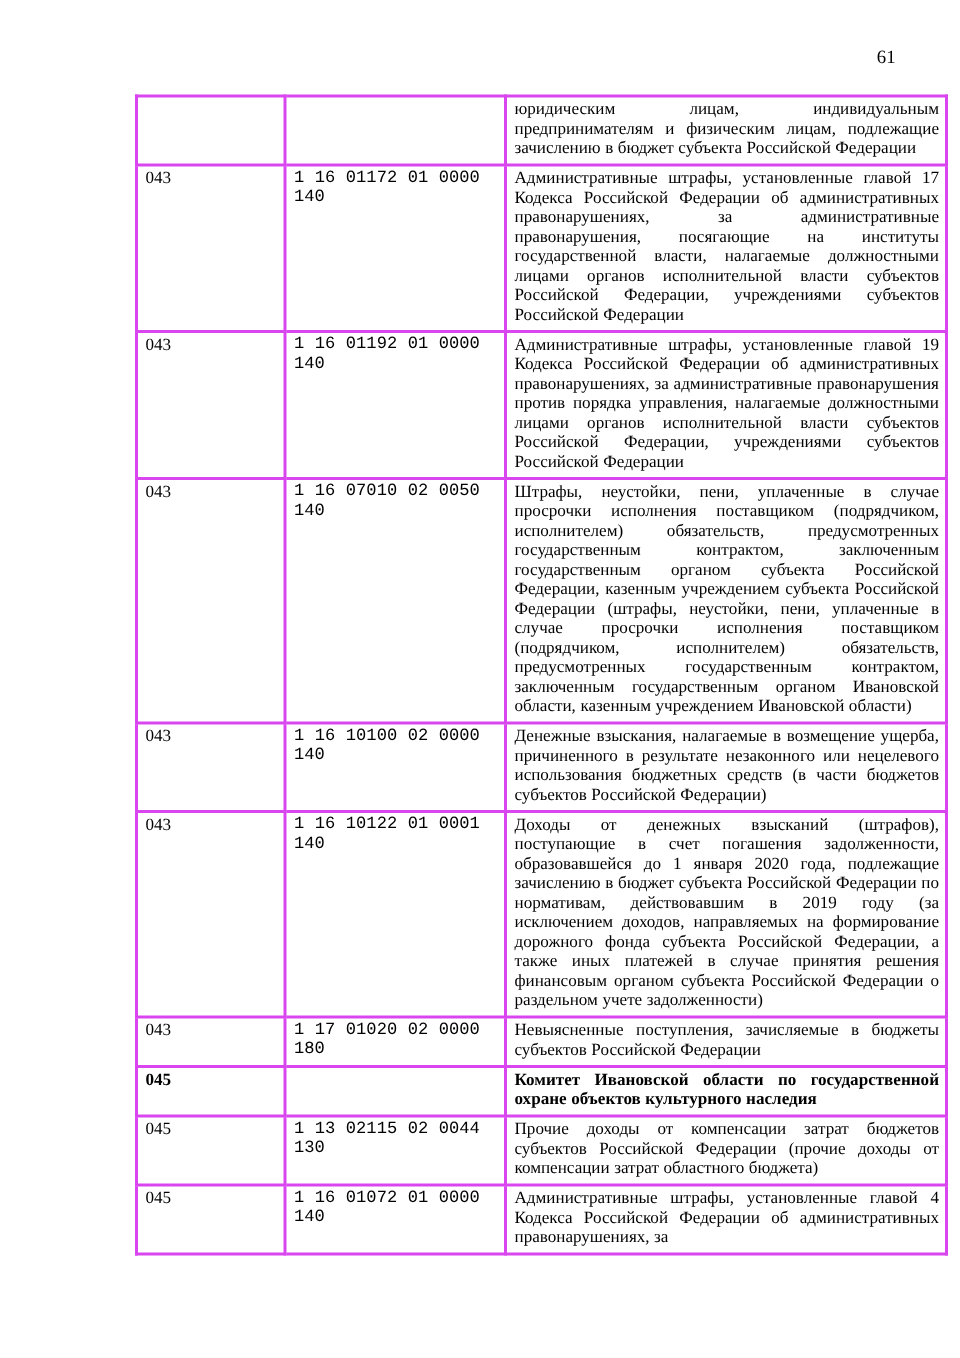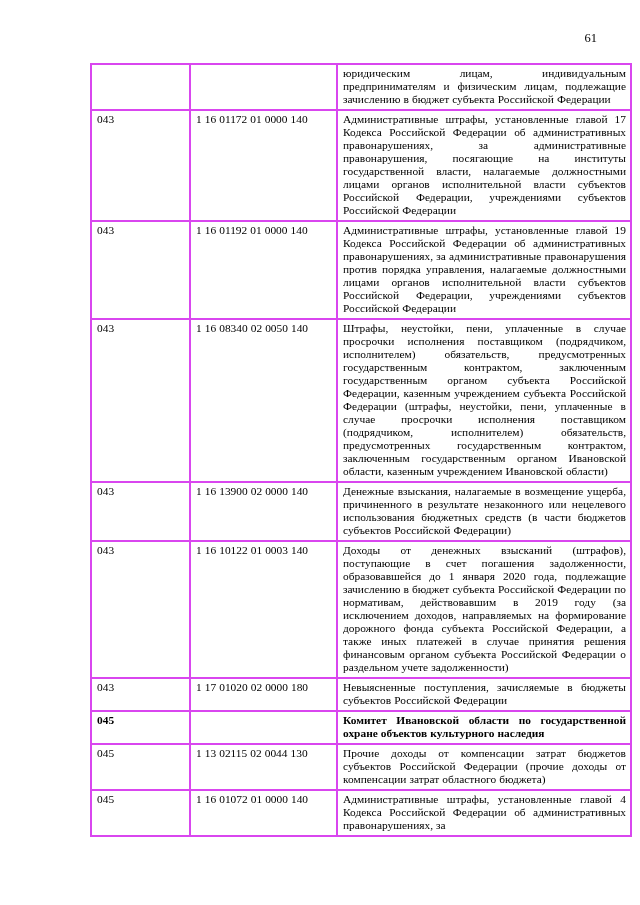--- a/index.html
+++ b/index.html
@@ -35,21 +35,21 @@
   }
   table.budget-table td {
     border: 2px solid #d946ef;
     vertical-align: top;
     padding: 2px 4px 3px 5px;
     font-size: 11.4px;
     line-height: 13px;
     word-spacing: 0.2px;
   }
   td.col-admin { width: 88px; }
-  td.col-kbk   { width: 136px; }
+  td.col-kbk   { width: 136px; font-family: Liberation Mono, monospace; }
   td.col-desc  { width: 283px; text-align: justify; }
   tr.bold td { font-weight: bold; }
 </style>
 </head>
 <body>
 
 <div class="page">
   <div class="page-number">61</div>
 
   <table class="budget-table">
@@ -64,31 +64,31 @@
           <td class="col-kbk">1 16 01172 01 0000 140</td>
           <td class="col-desc">Административные штрафы, установленные главой 17 Кодекса Российской Федерации об административных правонарушениях, за административные правонарушения, посягающие на институты государственной власти, налагаемые должностными лицами органов исполнительной власти субъектов Российской Федерации, учреждениями субъектов Российской Федерации</td>
         </tr>
         <tr>
           <td class="col-admin">043</td>
           <td class="col-kbk">1 16 01192 01 0000 140</td>
           <td class="col-desc">Административные штрафы, установленные главой 19 Кодекса Российской Федерации об административных правонарушениях, за административные правонарушения против порядка управления, налагаемые должностными лицами органов исполнительной власти субъектов Российской Федерации, учреждениями субъектов Российской Федерации</td>
         </tr>
         <tr>
           <td class="col-admin">043</td>
-          <td class="col-kbk">1 16 08340 02 0050 140</td>
+          <td class="col-kbk">1 16 07010 02 0050 140</td>
           <td class="col-desc">Штрафы, неустойки, пени, уплаченные в случае просрочки исполнения поставщиком (подрядчиком, исполнителем) обязательств, предусмотренных государственным контрактом, заключенным государственным органом субъекта Российской Федерации, казенным учреждением субъекта Российской Федерации (штрафы, неустойки, пени, уплаченные в случае просрочки исполнения поставщиком (подрядчиком, исполнителем) обязательств, предусмотренных государственным контрактом, заключенным государственным органом Ивановской области, казенным учреждением Ивановской области)</td>
         </tr>
         <tr>
           <td class="col-admin">043</td>
-          <td class="col-kbk">1 16 13900 02 0000 140</td>
+          <td class="col-kbk">1 16 10100 02 0000 140</td>
           <td class="col-desc">Денежные взыскания, налагаемые в возмещение ущерба, причиненного в результате незаконного или нецелевого использования бюджетных средств (в части бюджетов субъектов Российской Федерации)</td>
         </tr>
         <tr>
           <td class="col-admin">043</td>
-          <td class="col-kbk">1 16 10122 01 0003 140</td>
+          <td class="col-kbk">1 16 10122 01 0001 140</td>
           <td class="col-desc">Доходы от денежных взысканий (штрафов), поступающие в счет погашения задолженности, образовавшейся до 1 января 2020 года, подлежащие зачислению в бюджет субъекта Российской Федерации по нормативам, действовавшим в 2019 году (за исключением доходов, направляемых на формирование дорожного фонда субъекта Российской Федерации, а также иных платежей в случае принятия решения финансовым органом субъекта Российской Федерации о раздельном учете задолженности)</td>
         </tr>
         <tr>
           <td class="col-admin">043</td>
           <td class="col-kbk">1 17 01020 02 0000 180</td>
           <td class="col-desc">Невыясненные поступления, зачисляемые в бюджеты субъектов Российской Федерации</td>
         </tr>
         <tr class="bold">
           <td class="col-admin">045</td>
           <td class="col-kbk"></td>

